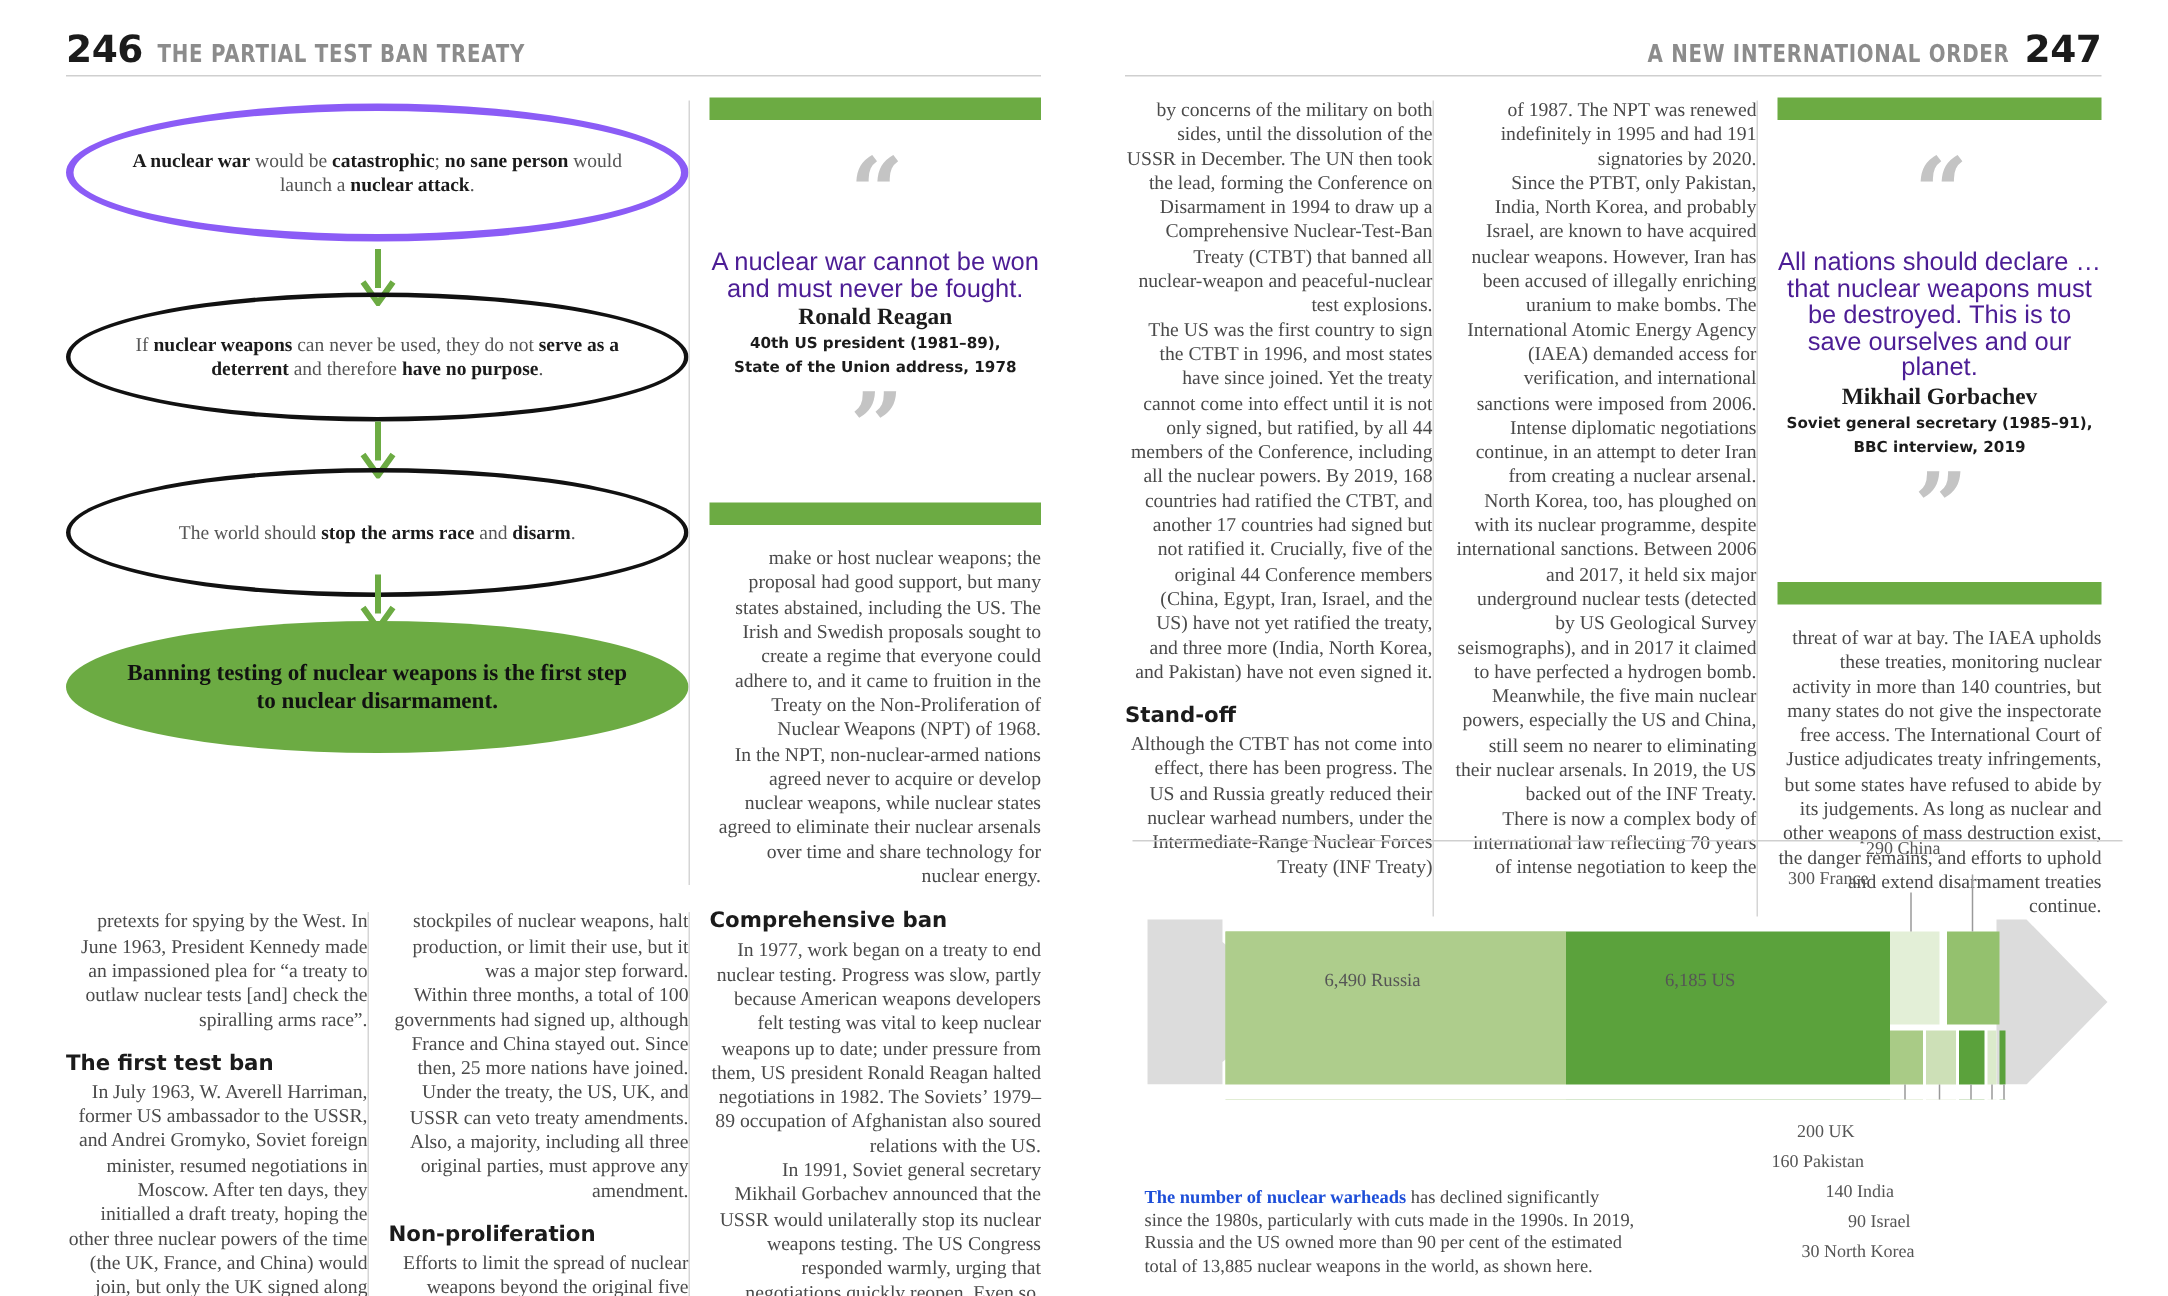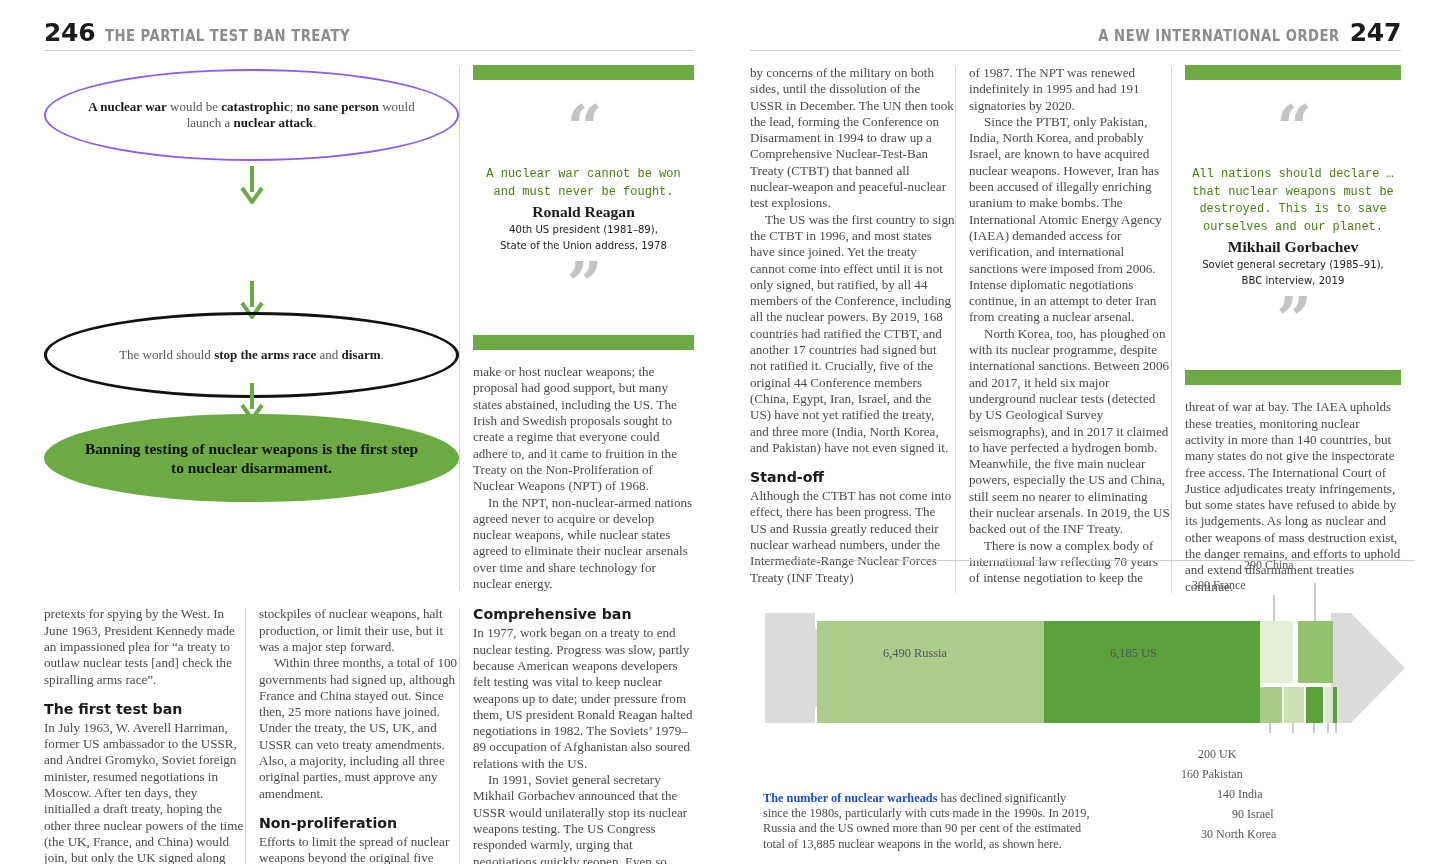--- a/index.html
+++ b/index.html
@@ -43,42 +43,42 @@
   .col-sep::before {
     content: ""; position: absolute; left: 0px; top: 2px; bottom: 2px;
     width: 1px; background: #d5d5d5;
   }
 
   .body-text {
     font-family: "Liberation Serif", serif;
     font-size: 13.1px; line-height: 16.3px; color: #4a4a4a;
     text-align: left; hyphens: none;
   }
-  .body-text p { margin: 0; }
+  .body-text p { margin: 0; text-align: right; }
   .body-text p.indent { text-indent: 15px; }
   .subhead {
     font-family: "DejaVu Sans", sans-serif;
     font-weight: bold; font-size: 14.2px; color: #1b1b1b;
     margin: 13px 0 2px 0; line-height: 17px;
   }
 
   
   .flow { position: relative; width: 415px; height: 400px; margin-top: 4px; }
   .ell {
     position: absolute; left: 0; width: 415px;
     display: flex; align-items: center; justify-content: center;
     text-align: center;
     font-family: "Liberation Serif", serif;
     font-size: 13.0px; line-height: 16px; color: #565656;
     padding: 0 38px;
   }
   .ell b { color: #1b1b1b; font-weight: bold; }
   .ell-green-outline {
     height: 92px; top: 0;
-    border: 2px solid #8b5cf6; border-radius: 50%; text-align: center;
+    border: 5px solid #8b5cf6; border-radius: 50%; text-align: center;
   }
   .ell-black-1 { height: 86px; top: 126px; border: 3px solid #111; border-radius: 50%; }
   .ell-black-2 { height: 86px; top: 243px; border: 3px solid #111; border-radius: 50%; }
   .ell-green-fill {
     height: 88px; top: 345px; background: #6cab43; border-radius: 50%;
     color: #111; font-family: "DejaVu Sans", serif; font-weight: bold;
     font-size: 14.6px; line-height: 19px;
   }
   .ell-green-fill .inner {
     font-family: "Liberation Serif", serif; font-weight: bold;
@@ -93,29 +93,29 @@
   .quote-panel { text-align: center; }
   .qbar { height: 15px; background: #6cab43; width: 100%; }
   .qmark {
     font-family: "DejaVu Serif", serif; color: #c4c4c4;
     font-size: 62px; line-height: 44px; font-weight: bold;
     letter-spacing: -2px; user-select: none;
   }
   .qmark.open { margin: 26px 0 16px 0; }
   .qmark.close { margin: 10px 0 28px 0; }
   .qtext {
-    font-family: Liberation Mono, monospace;
-    font-size: 12px; line-height: 17.6px; color: #4d7c0f;
+    font-family: Liberation Sans, sans-serif;
+    font-size: 17px; line-height: 17.6px; color: #4c1d95;
   }
   .qauthor {
     font-family: "Liberation Serif", serif; font-weight: bold;
     font-size: 15.6px; line-height: 19px; color: #1b1b1b; margin-top: 1px;
   }
   .qsource {
-    font-family: "DejaVu Sans", sans-serif; font-weight: normal;
+    font-family: "DejaVu Sans", sans-serif; font-weight: bold;
     font-size: 10.1px; line-height: 14px; color: #1b1b1b; margin-top: 2px;
   }
 
   
   .info-wrap { position: absolute; left: 755px; top: 560px; width: 660px; height: 300px; }
   .info-rule { width: 660px; border-top: 1px solid #cfcfcf; }
   .chart-area { position: relative; width: 660px; height: 150px; margin-top: 22px; }
   .chart-svg { position: absolute; left: 0; top: 0; }
   .lbl {
     position: absolute; font-family: "Liberation Serif", serif;
@@ -148,20 +148,23 @@
 
           <div class="ell ell-green-outline">
             <span><b>A nuclear war</b> would be <b>catastrophic</b>; <b>no sane person</b> would launch a <b>nuclear attack</b>.</span>
           </div>
 
           <svg class="arrow" style="top:95px;" viewBox="0 0 26 40">
             <path d="M13 2 L13 28" stroke="#6cab43" stroke-width="4" fill="none"></path>
             <path d="M3 24 L13 38 L23 24" stroke="#6cab43" stroke-width="4" fill="none"></path>
           </svg>
 
+          <div class="ell ell-black-1">
+            <span>If <b>nuclear weapons</b> can never be used, they do not <b>serve as a deterrent</b> and therefore <b>have no purpose</b>.</span>
+          </div>
 
           <svg class="arrow" style="top:210px;" viewBox="0 0 26 40">
             <path d="M13 2 L13 28" stroke="#6cab43" stroke-width="4" fill="none"></path>
             <path d="M3 24 L13 38 L23 24" stroke="#6cab43" stroke-width="4" fill="none"></path>
           </svg>
 
           <div class="ell ell-black-2">
             <span>The world should <b>stop the arms race</b> and <b>disarm</b>.</span>
           </div>
 

